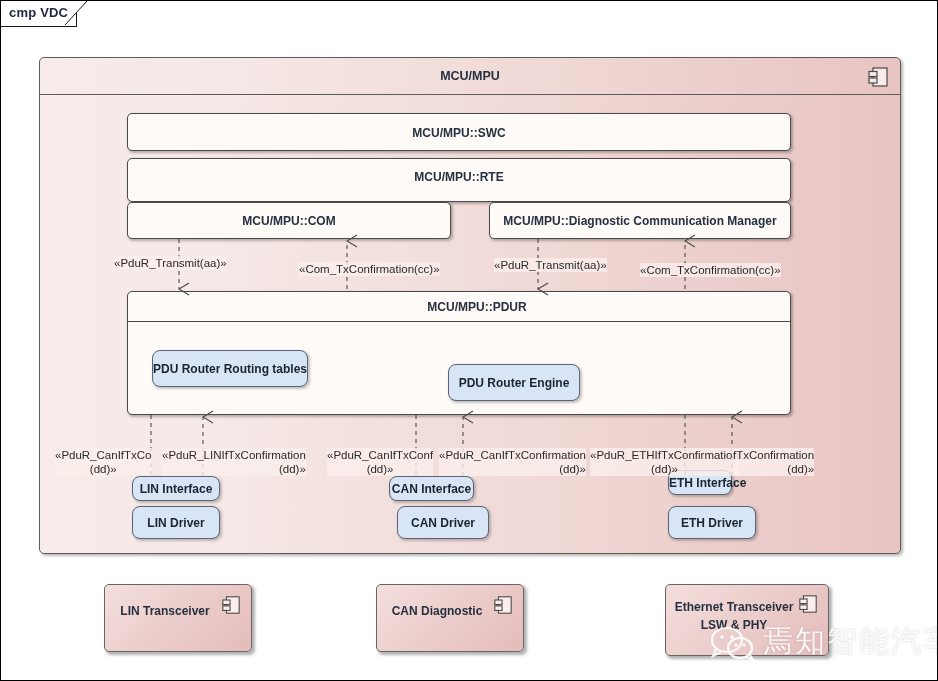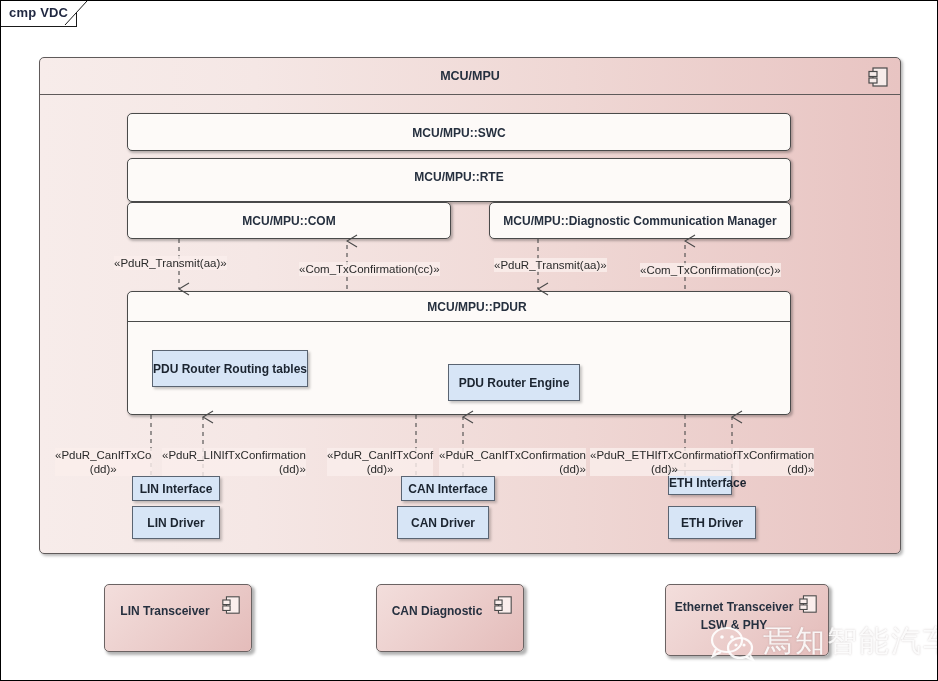--- a/index.html
+++ b/index.html
@@ -121,21 +121,21 @@
     text-align: center;
     font-size: 12px;
     font-weight: bold;
     color: #26303f;
     padding-left: 36px;
   }
 
   
   .blue-box {
     border: 1px solid #5a6472;
-    border-radius: 0;
+    border-radius: 8px;
     background: #d7e5f6;
     box-shadow: 1.5px 1.5px 2.5px rgba(0,0,0,0.22);
   }
   .blue-label {
     position: absolute;
     left: 0; right: 0;
     text-align: center;
     font-size: 12px;
     font-weight: bold;
     color: #1b2430;
@@ -246,21 +246,21 @@
     </div>
   </div>
 
   <div class="node blue-box" style="left:131px; top:475px; width:88px; height:25px;">
     <div class="blue-label" style="top:5px;">LIN Interface</div>
   </div>
   <div class="node blue-box" style="left:131px; top:505px; width:88px; height:33px;">
     <div class="blue-label" style="top:9px;">LIN Driver</div>
   </div>
 
-  <div class="node blue-box" style="left:400px; top:475px; width:94px; height:25px;">
+  <div class="node blue-box" style="left:388px; top:475px; width:85px; height:25px;">
     <div class="blue-label" style="top:5px;">CAN Interface</div>
   </div>
   <div class="node blue-box" style="left:396px; top:505px; width:92px; height:33px;">
     <div class="blue-label" style="top:9px;">CAN Driver</div>
   </div>
 
   <div class="node blue-box" style="left:667px; top:469px; width:64px; height:25px;">
     <div class="blue-label" style="top:5px;">ETH Interface</div>
   </div>
   <div class="node blue-box" style="left:667px; top:505px; width:88px; height:33px;">

